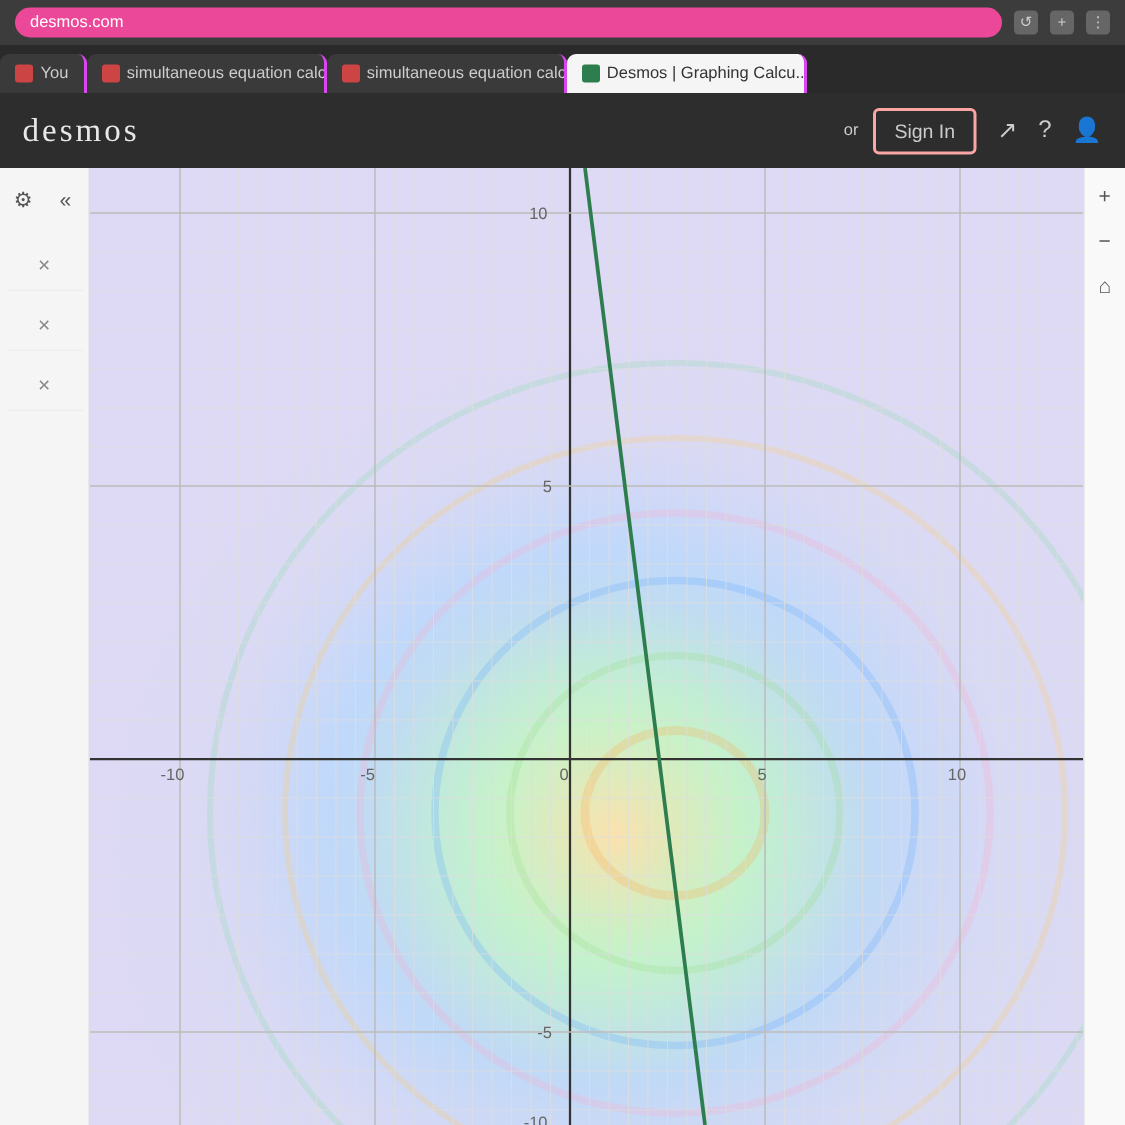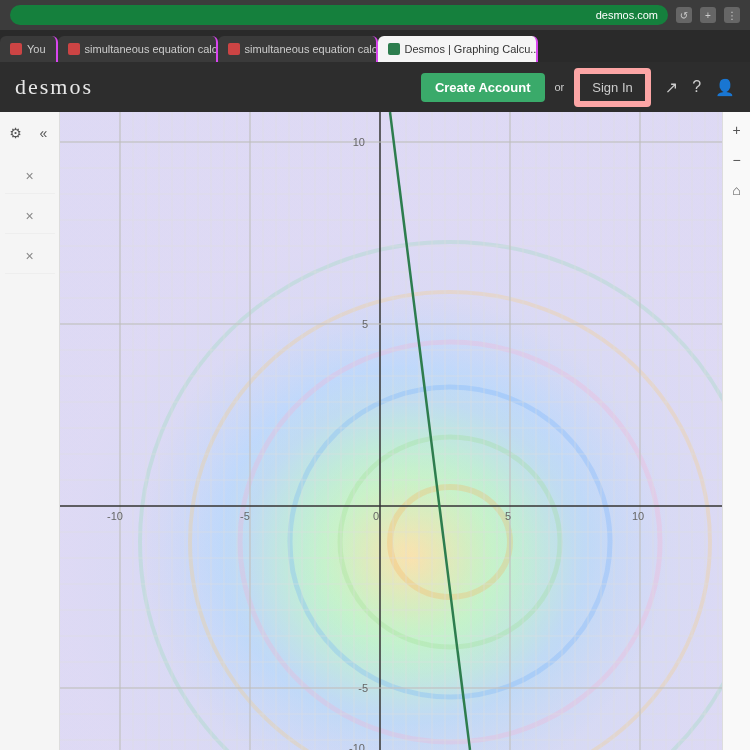--- a/index.html
+++ b/index.html
@@ -15,29 +15,28 @@
     .browser-chrome {
       background: #3c3c3c;
       height: 30px;
       display: flex;
       align-items: center;
       padding: 0 10px;
       gap: 8px;
     }
     .browser-url {
       flex: 1;
-      background: #15803d;
+      background: #ec4899;
       border-radius: 12px;
       height: 20px;
       display: flex;
       align-items: center;
       padding: 0 10px;
       color: #fff;
       font-size: 11px;
-      justify-content: flex-end;
     }
     .browser-btn {
       width: 16px;
       height: 16px;
       background: #666;
       border-radius: 3px;
       display: flex;
       align-items: center;
       justify-content: center;
       color: #ccc;
@@ -119,21 +118,21 @@
       font-weight: 600;
       cursor: pointer;
     }
     .or-text {
       color: #ccc;
       font-size: 11px;
     }
     .sign-in-btn {
       background: transparent;
       color: #ccc;
-      border: 6px solid #fca5a5;
+      border: 2px solid #fca5a5;
       padding: 6px 12px;
       border-radius: 4px;
       font-size: 13px;
       cursor: pointer;
     }
     .header-icon {
       color: #ccc;
       font-size: 16px;
       cursor: pointer;
       margin-left: 4px;
@@ -257,21 +256,20 @@
   <div class="tab active">
     <div class="tab-favicon desmos"></div>
     <span>Desmos | Graphing Calcu...</span>
   </div>
 </div>
 
 <div class="desmos-app">
 
   <div class="desmos-header">
     <div class="desmos-logo">desmos</div>
-    <button class="create-account-btn">Create Account</button>
     <span class="or-text">or</span>
     <button class="sign-in-btn">Sign In</button>
     <span class="header-icon">↗</span>
     <span class="header-icon">?</span>
     <span class="header-icon">👤</span>
   </div>
 
   <div class="main-area">
 
     <div class="sidebar">

